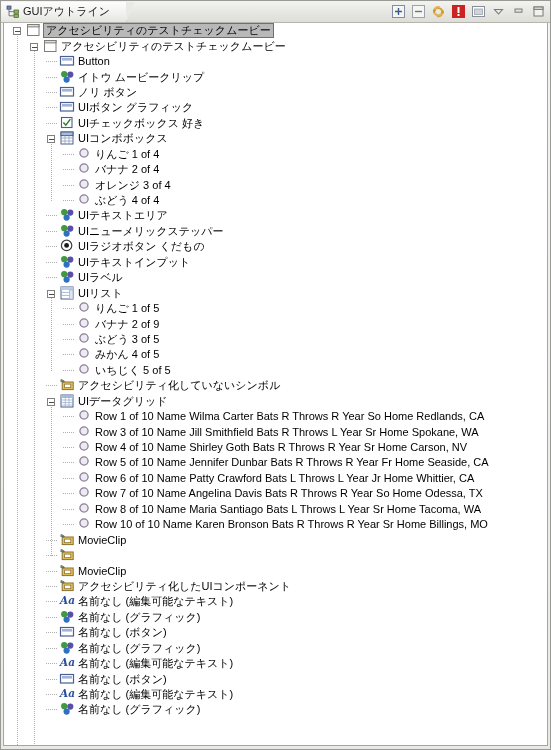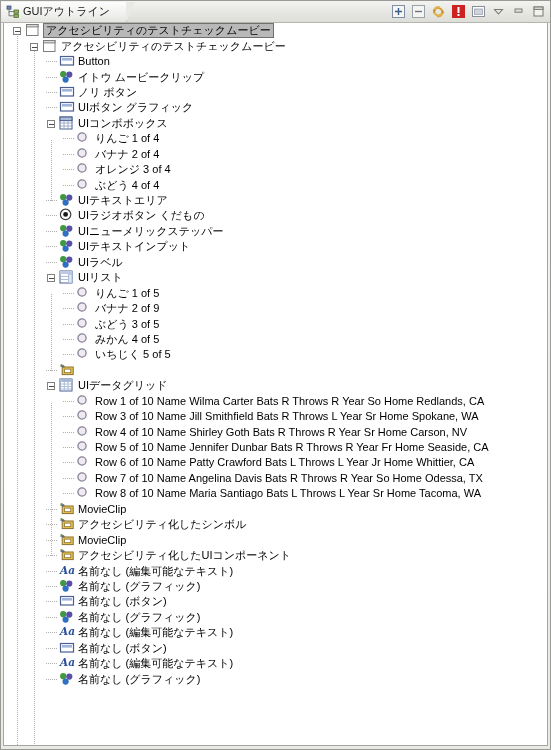--- a/index.html
+++ b/index.html
@@ -14,20 +14,21 @@
   }
 
   
   #view {
     position: relative;
     width: 551px; height: 750px;
     box-sizing: border-box;
     background: linear-gradient(to bottom, #f4f4f2 0%, #e9e9e6 100%);
     border: 1px solid #9a9a94;
     overflow: hidden;
+    text-align: center;
   }
 
   
   #titlebar {
     position: relative;
     height: 21px;
     background: linear-gradient(to bottom, #f3f3f1 0%, #e6e6e2 55%, #dedeD9 100%);
     border-bottom: 1px solid #b5b5ae;
     display: flex;
     align-items: center;
@@ -283,20 +284,31 @@
             <span class="hdash" style="left: 2px; width: 11px;"></span>
           </span>
           <span class="icon"><svg width="16" height="13" viewBox="0 0 16 13">
               <rect x="1.5" y="2.5" width="13" height="8.5" fill="#ffffff" stroke="#4a5f8f" stroke-width="1.2"></rect>
               <rect x="3" y="4" width="10" height="2.6" fill="#9fb4d8"></rect>
             </svg></span>
           <span class="label">UIボタン グラフィック</span>
         </div>
         <div class="row">
           <span class="ind" style="width: 40px;"></span>
+          <span class="twisty">
+            <span class="hdash" style="left: 2px; width: 11px;"></span>
+          </span>
+          <span class="icon"><svg width="14" height="13" viewBox="0 0 14 13">
+              <rect x="1.5" y="1.5" width="10.5" height="10" fill="#ffffff" stroke="#4a5f8f" stroke-width="1.1"></rect>
+              <path d="M3.4 6.6 L5.8 9.2 L10.4 3.1" fill="none" stroke="#2f7f2f" stroke-width="1.5"></path>
+            </svg></span>
+          <span class="label">UIチェックボックス 好き</span>
+        </div>
+        <div class="row">
+          <span class="ind" style="width: 40px;"></span>
           <span class="twisty has"></span>
           <span class="icon"><svg width="14" height="14" viewBox="0 0 14 14">
               <rect x="1" y="1" width="12" height="12" fill="#ffffff" stroke="#4a5f8f" stroke-width="1"></rect>
               <rect x="1" y="1" width="12" height="3.6" fill="#a8bcd8" stroke="#4a5f8f" stroke-width="1"></rect>
               <path d="M1 7 L13 7 M1 10 L13 10 M5 4.6 L5 13 M9 4.6 L9 13" stroke="#8da0bf" stroke-width="0.8"></path>
             </svg></span>
           <span class="label">UIコンボボックス</span>
         </div>
         <div class="row">
           <span class="ind" style="width: 57px;"></span>
@@ -348,37 +360,37 @@
               <circle cx="10.3" cy="4.6" r="3.1" fill="#5a4fa8"></circle>
               <circle cx="6.6" cy="9.6" r="3.1" fill="#2f6fc4"></circle>
             </svg></span>
           <span class="label">UIテキストエリア</span>
         </div>
         <div class="row">
           <span class="ind" style="width: 40px;"></span>
           <span class="twisty">
             <span class="hdash" style="left: 2px; width: 11px;"></span>
           </span>
+          <span class="icon"><svg width="15" height="14" viewBox="0 0 15 14">
+              <circle cx="4.2" cy="4.2" r="3.1" fill="#3f9a3f"></circle>
+              <circle cx="10.3" cy="4.6" r="3.1" fill="#5a4fa8"></circle>
+              <circle cx="6.6" cy="9.6" r="3.1" fill="#2f6fc4"></circle>
+            </svg></span>
+          <span class="label">UIニューメリックステッパー</span>
+        </div>
+        <div class="row">
+          <span class="ind" style="width: 40px;"></span>
+          <span class="twisty">
+            <span class="hdash" style="left: 2px; width: 11px;"></span>
+          </span>
           <span class="icon"><svg width="14" height="13" viewBox="0 0 14 13">
               <circle cx="6.6" cy="6.4" r="5.2" fill="#ffffff" stroke="#3c3c3c" stroke-width="1.2"></circle>
               <circle cx="6.6" cy="6.4" r="2.4" fill="#1a1a1a"></circle>
             </svg></span>
           <span class="label">UIラジオボタン くだもの</span>
-        </div>
-        <div class="row">
-          <span class="ind" style="width: 40px;"></span>
-          <span class="twisty">
-            <span class="hdash" style="left: 2px; width: 11px;"></span>
-          </span>
-          <span class="icon"><svg width="15" height="14" viewBox="0 0 15 14">
-              <circle cx="4.2" cy="4.2" r="3.1" fill="#3f9a3f"></circle>
-              <circle cx="10.3" cy="4.6" r="3.1" fill="#5a4fa8"></circle>
-              <circle cx="6.6" cy="9.6" r="3.1" fill="#2f6fc4"></circle>
-            </svg></span>
-          <span class="label">UIニューメリックステッパー</span>
         </div>
         <div class="row">
           <span class="ind" style="width: 40px;"></span>
           <span class="twisty">
             <span class="hdash" style="left: 2px; width: 11px;"></span>
           </span>
           <span class="icon"><svg width="15" height="14" viewBox="0 0 15 14">
               <circle cx="4.2" cy="4.2" r="3.1" fill="#3f9a3f"></circle>
               <circle cx="10.3" cy="4.6" r="3.1" fill="#5a4fa8"></circle>
               <circle cx="6.6" cy="9.6" r="3.1" fill="#2f6fc4"></circle>
@@ -463,20 +475,21 @@
           <span class="twisty">
             <span class="hdash" style="left: 2px; width: 11px;"></span>
           </span>
           <span class="icon"><svg width="16" height="14" viewBox="0 0 16 14">
               <path d="M1.5 2.5 L5 2.5 L6.2 4 L1.5 4 Z" fill="#8a7a3a"></path>
               <rect x="3.2" y="4" width="11" height="7.6" fill="#e8c352" stroke="#8a7030" stroke-width="1"></rect>
               <rect x="5.6" y="6.1" width="6.2" height="3.6" fill="#ffffff" stroke="#8a7030" stroke-width="0.8"></rect>
               <circle cx="2.6" cy="2.2" r="1.1" fill="#6f8f3f"></circle>
               <circle cx="4.2" cy="3.4" r="1.1" fill="#3f6fb5"></circle>
             </svg></span>
+          <span class="label">アクセシビリティ化していないシンボル</span>
         </div>
         <div class="row">
           <span class="ind" style="width: 40px;"></span>
           <span class="twisty has"></span>
           <span class="icon"><svg width="14" height="14" viewBox="0 0 14 14">
               <rect x="1" y="1" width="12" height="12" fill="#ffffff" stroke="#4a5f8f" stroke-width="1"></rect>
               <rect x="1" y="1" width="12" height="3" fill="#a8bcd8"></rect>
               <path d="M1 6 L13 6 M1 8.6 L13 8.6 M1 11 L13 11 M5.3 1 L5.3 13 M9 1 L9 13" stroke="#9db0cd" stroke-width="0.8"></path>
             </svg></span>
           <span class="label">UIデータグリッド</span>
@@ -543,20 +556,30 @@
         </div>
         <div class="row">
           <span class="ind" style="width: 57px;"></span>
           <span class="twisty">
             <span class="hdash" style="left: 2px; width: 11px;"></span>
           </span>
           <span class="icon"><svg width="12" height="12" viewBox="0 0 12 12">
               <circle cx="6" cy="6" r="4.1" fill="#eeeaf2" stroke="#8a7f96" stroke-width="1.3"></circle>
             </svg></span>
           <span class="label">Row 8 of 10 Name Maria Santiago Bats L Throws L Year Sr Home Tacoma, WA</span>
+        </div>
+        <div class="row">
+          <span class="ind" style="width: 57px;"></span>
+          <span class="twisty">
+            <span class="hdash" style="left: 2px; width: 11px;"></span>
+          </span>
+          <span class="icon"><svg width="12" height="12" viewBox="0 0 12 12">
+              <circle cx="6" cy="6" r="4.1" fill="#eeeaf2" stroke="#8a7f96" stroke-width="1.3"></circle>
+            </svg></span>
+          <span class="label">Row 10 of 10 Name Karen Bronson Bats R Throws R Year Sr Home Billings, MO</span>
         </div>
         <div class="row">
           <span class="ind" style="width: 40px;"></span>
           <span class="twisty">
             <span class="hdash" style="left: 2px; width: 11px;"></span>
           </span>
           <span class="icon"><svg width="16" height="14" viewBox="0 0 16 14">
               <path d="M1.5 2.5 L5 2.5 L6.2 4 L1.5 4 Z" fill="#8a7a3a"></path>
               <rect x="3.2" y="4" width="11" height="7.6" fill="#e8c352" stroke="#8a7030" stroke-width="1"></rect>
               <rect x="5.6" y="6.1" width="6.2" height="3.6" fill="#ffffff" stroke="#8a7030" stroke-width="0.8"></rect>
@@ -570,21 +593,20 @@
           <span class="twisty">
             <span class="hdash" style="left: 2px; width: 11px;"></span>
           </span>
           <span class="icon"><svg width="16" height="14" viewBox="0 0 16 14">
               <path d="M1.5 2.5 L5 2.5 L6.2 4 L1.5 4 Z" fill="#8a7a3a"></path>
               <rect x="3.2" y="4" width="11" height="7.6" fill="#e8c352" stroke="#8a7030" stroke-width="1"></rect>
               <rect x="5.6" y="6.1" width="6.2" height="3.6" fill="#ffffff" stroke="#8a7030" stroke-width="0.8"></rect>
               <circle cx="2.6" cy="2.2" r="1.1" fill="#6f8f3f"></circle>
               <circle cx="4.2" cy="3.4" r="1.1" fill="#3f6fb5"></circle>
             </svg></span>
-          <span class="label">アクセシビリティ化したシンボル</span>
         </div>
         <div class="row">
           <span class="ind" style="width: 40px;"></span>
           <span class="twisty">
             <span class="hdash" style="left: 2px; width: 11px;"></span>
           </span>
           <span class="icon"><svg width="16" height="14" viewBox="0 0 16 14">
               <path d="M1.5 2.5 L5 2.5 L6.2 4 L1.5 4 Z" fill="#8a7a3a"></path>
               <rect x="3.2" y="4" width="11" height="7.6" fill="#e8c352" stroke="#8a7030" stroke-width="1"></rect>
               <rect x="5.6" y="6.1" width="6.2" height="3.6" fill="#ffffff" stroke="#8a7030" stroke-width="0.8"></rect>

